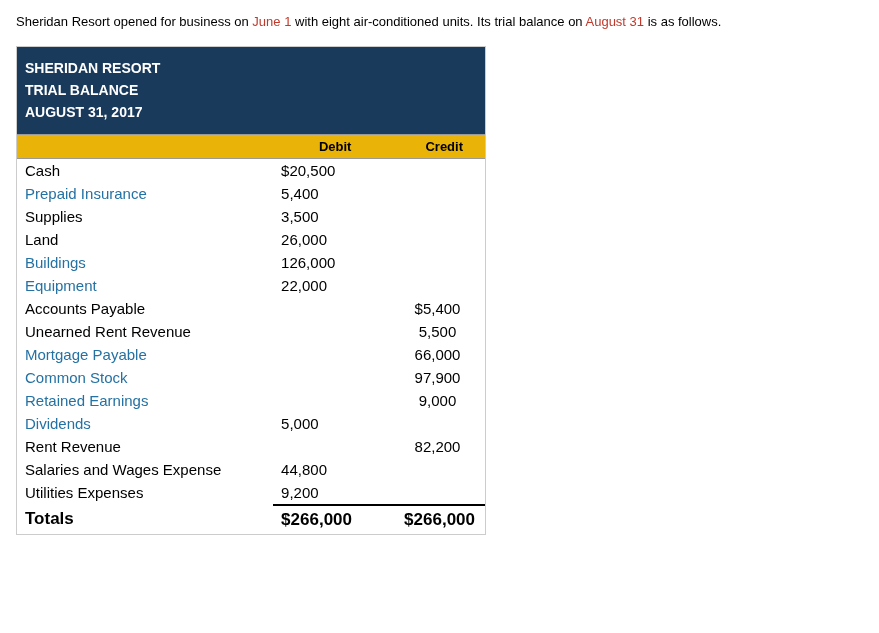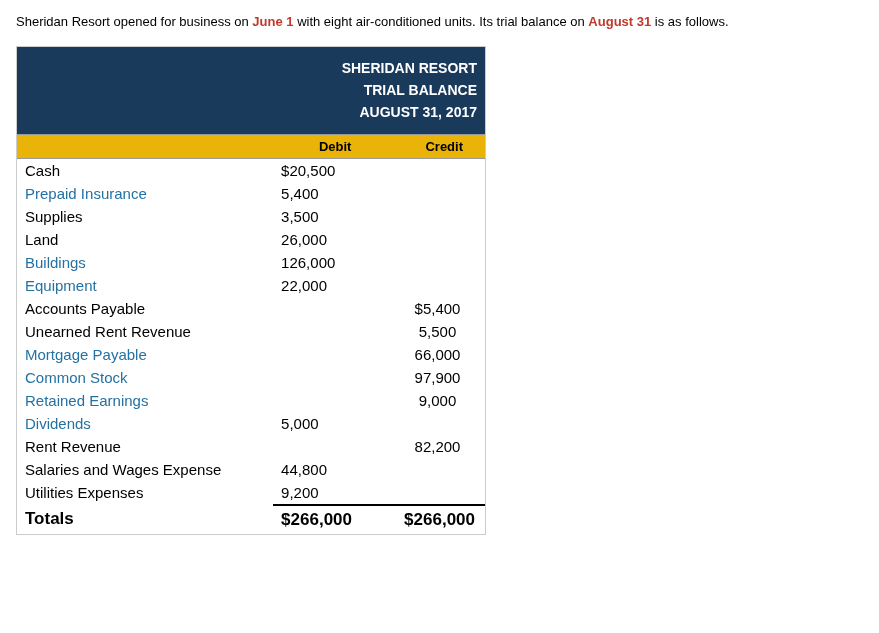--- a/index.html
+++ b/index.html
@@ -11,31 +11,31 @@
       padding: 12px 16px;
       width: 879px;
     }
     .intro-text {
       font-size: 13px;
       margin-bottom: 14px;
       line-height: 1.5;
     }
     .intro-text .highlight {
       color: #c0392b;
-      font-weight: bold;
+      font-weight: normal;
       text-align: right;
     }
     .table-container {
       width: 470px;
       border: 1px solid #ccc;
     }
     .table-header {
       background-color: #1a3a5c;
       color: #fff;
-      text-align: right;
+      text-align: left;
       padding: 10px 8px;
       font-weight: bold;
       font-size: 14px;
       line-height: 1.6;
     }
     table {
       width: 100%;
       border-collapse: collapse;
     }
     .col-header-row td {

